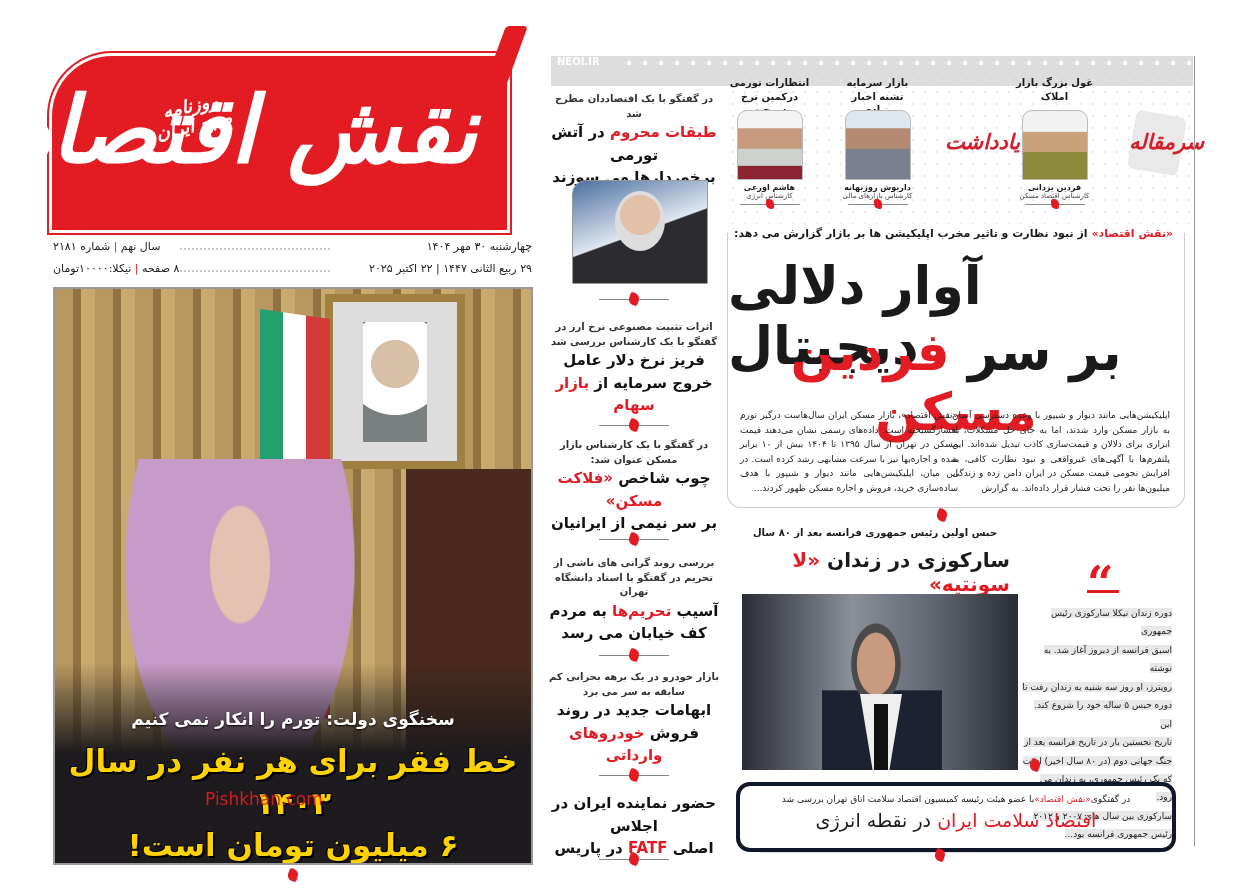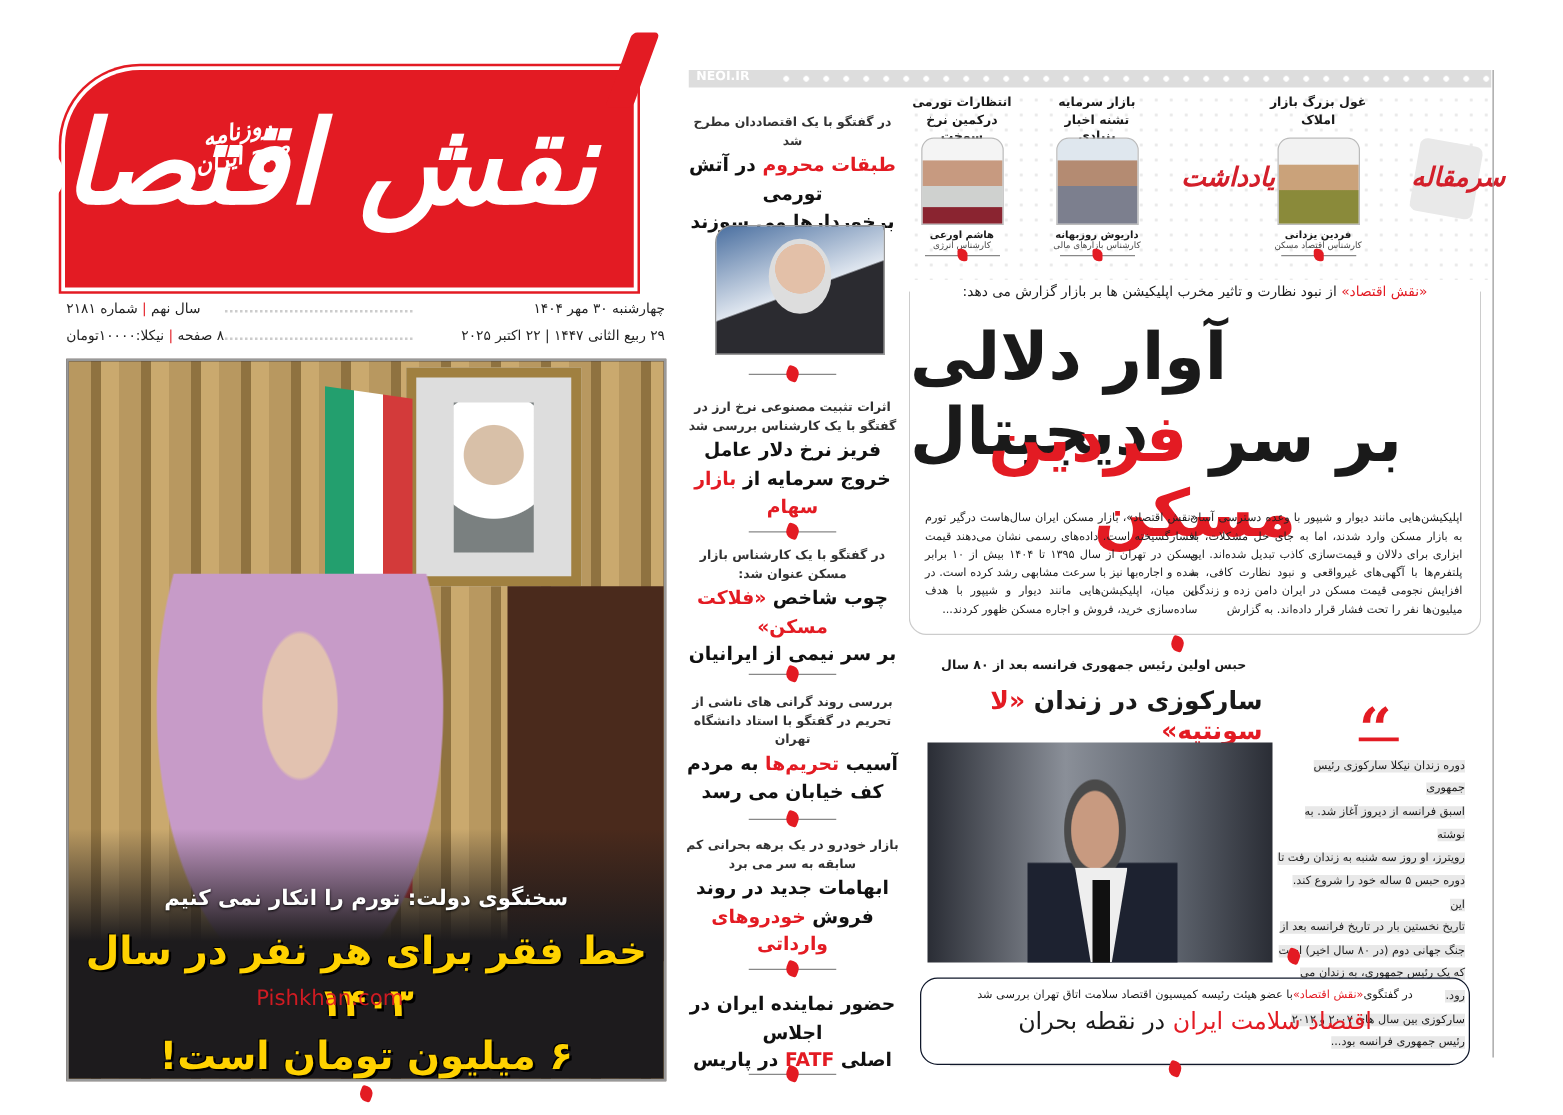--- a/index.html
+++ b/index.html
@@ -29,52 +29,52 @@
 
 .mid{left:548px;width:172px;text-align:center}
 .kick{font-size:10px;font-weight:bold;color:#333;line-height:1.45}
 .mhead{font-size:15px;font-weight:bold;line-height:1.5;color:#111}
 .divider{height:1px;background:#888;margin:0 auto;width:70px;position:relative}
 .pgmark{display:inline-block;width:10px;height:12px;background:#e31b23;border-radius:2px 6px 2px 6px;transform:rotate(20deg)}
 .divwrap{position:relative;height:14px}
 .divwrap .divider{position:absolute;left:50%;top:7px;transform:translateX(-50%)}
 .divwrap .pgmark{position:absolute;left:50%;top:1px;margin-left:-5px}
 
-.band{left:551px;top:56px;width:642px;height:14px;background:#ddd}
+.band{left:551px;top:56px;width:642px;height:30px;background:#ddd}
 .band-dots{position:absolute;left:70px;right:0;top:3px;height:8px;background:radial-gradient(circle,#fff 2px,transparent 2.5px) 0 0/16px 8px repeat-x}
 .neoi{position:absolute;left:6px;top:0;font-size:10px;color:#fff;font-weight:bold;direction:ltr}
 .colpanel{top:74px;height:150px;background:radial-gradient(circle,#e9e9e9 1px,transparent 1.5px) 0 0/12px 12px}
 .col-card{position:absolute;width:85px;text-align:center}
 .col-card .ct{font-size:10px;font-weight:bold;line-height:1.35;height:30px}
 .col-card .ph{width:66px;height:70px;margin:4px auto 3px;border-radius:10px 10px 0 0;border:1px solid #bbb;overflow:hidden;position:relative}
 .col-card .nm{font-size:8px;font-weight:bold}
 .col-card .rl{font-size:7px;color:#444}
 .col-card .rule{height:1px;background:#888;width:60px;margin:4px auto 0;position:relative}
 .col-card .rule i{position:absolute;left:26px;top:-5px;width:8px;height:10px;background:#e31b23;border-radius:2px 5px}
 .tag{position:absolute;font:italic bold 21px "DejaVu Serif",serif;color:#d31f2a}
 .tagbg{position:absolute;width:50px;height:58px;background:#e9e9e9;transform:skew(-10deg,10deg);border-radius:6px}
 
 .lead{left:727px;top:233px;width:458px;height:275px;border:1px solid #ccc;border-top:none;border-radius:0 0 14px 14px}
-.lead-kick{position:absolute;left:0;right:0;top:-6px;text-align:center;font-size:11px;font-weight:normal;background:#fff;padding:0 6px}
+.lead-kick{position:absolute;left:0;right:0;top:-6px;text-align:left;font-size:11px;font-weight:bold;background:#fff;padding:0 6px}
 .lead-h1{position:absolute;left:0;right:0;top:24px;text-align:left;font:bold 52px/1.15 "DejaVu Sans",sans-serif;letter-spacing:-2px}
 .lead-h2{position:absolute;left:0;right:0;top:90px;text-align:center;font:bold 52px/1.15 "DejaVu Sans",sans-serif;letter-spacing:-2px}
 .lead-body{position:absolute;top:175px;width:218px;font-size:9px;line-height:1.62;text-align:justify;color:#222}
 
 .sark-kick{left:740px;top:527px;width:270px;text-align:center;font-size:10px;font-weight:bold}
 .sark-head{left:740px;top:548px;width:270px;text-align:right;font-size:20px;font-weight:bold}
 .sark-photo{left:742px;top:594px;width:276px;height:176px;background:linear-gradient(90deg,#2a2d35,#8a8f98 40%,#606670 70%,#2a2d35);overflow:hidden}
 .sark-photo .man{position:absolute;left:80px;top:28px;width:120px;height:150px;background:radial-gradient(ellipse at 45% 28%,#c89a80 0 20%,#4a4a4a 21% 26%,transparent 27%),linear-gradient(180deg,transparent 45%,#1d2230 46%)}
 .sark-photo .tie{position:absolute;left:132px;top:110px;width:14px;height:70px;background:#111}
 .sark-photo .shirt{position:absolute;left:118px;top:100px;width:42px;height:76px;background:#eee;clip-path:polygon(0 0,100% 0,70% 100%,30% 100%)}
 .quote-mark{left:1087px;top:560px;color:#e31b23;font:bold 46px/1 "DejaVu Serif",serif}
 .quote-bar{left:1087px;top:590px;width:32px;height:3px;background:#e31b23}
 .sark-body{left:1022px;top:604px;width:150px;font-size:9px;line-height:2.05;}
 .sark-body span{background:#e8e8e8}
 
-.health{left:736px;top:782px;width:440px;height:70px;border:1px solid #0f172a;border-radius:14px;text-align:center}
+.health{left:736px;top:782px;width:440px;height:70px;border:4px solid #0f172a;border-radius:14px;text-align:center}
 .health .k{font-size:9px;margin-top:8px}
 .health .h{font-size:19px;margin-top:5px}
 .vrule{left:1194px;top:56px;width:1px;height:790px;background:#999}
 </style>
 </head>
 <body>
 
 <div class="abs mast">
   <div class="mast-tail"></div>
   <div class="mast-title">نقش اقتصاد</div>
@@ -253,18 +253,18 @@
   <div><span>تاریخ نخستین بار در تاریخ فرانسه بعد از</span></div>
   <div><span>جنگ جهانی دوم (در ۸۰ سال اخیر) است</span></div>
   <div><span>که یک رئیس جمهوری، به زندان می رود.</span></div>
   <div><span>سارکوزی بین سال های ۲۰۰۷ و ۲۰۱۲</span></div>
   <div><span>رئیس جمهوری فرانسه بود...</span></div>
 </div>
 <div class="abs" style="left:1030px;top:756px"><span class="pgmark"></span></div>
 
 <div class="abs health">
   <div class="k"><span>در گفتگوی</span><span class="red">«نقش اقتصاد»</span><span>با عضو هیئت رئیسه کمیسیون اقتصاد سلامت اتاق تهران بررسی شد</span></div>
-  <div class="h"><span class="red">اقتصاد سلامت ایران</span> <span>در نقطه بحران</span></div>
+  <div class="h"><span class="red">اقتصاد سلامت ایران</span> <span>در نقطه انرژی</span></div>
 </div>
 <div class="abs" style="left:760px;top:852px;width:400px;height:1px;background:#ddd"></div>
 <div class="abs" style="left:935px;top:846px"><span class="pgmark"></span></div>
 
 <div class="abs vrule"></div>
 
 </body></html>

